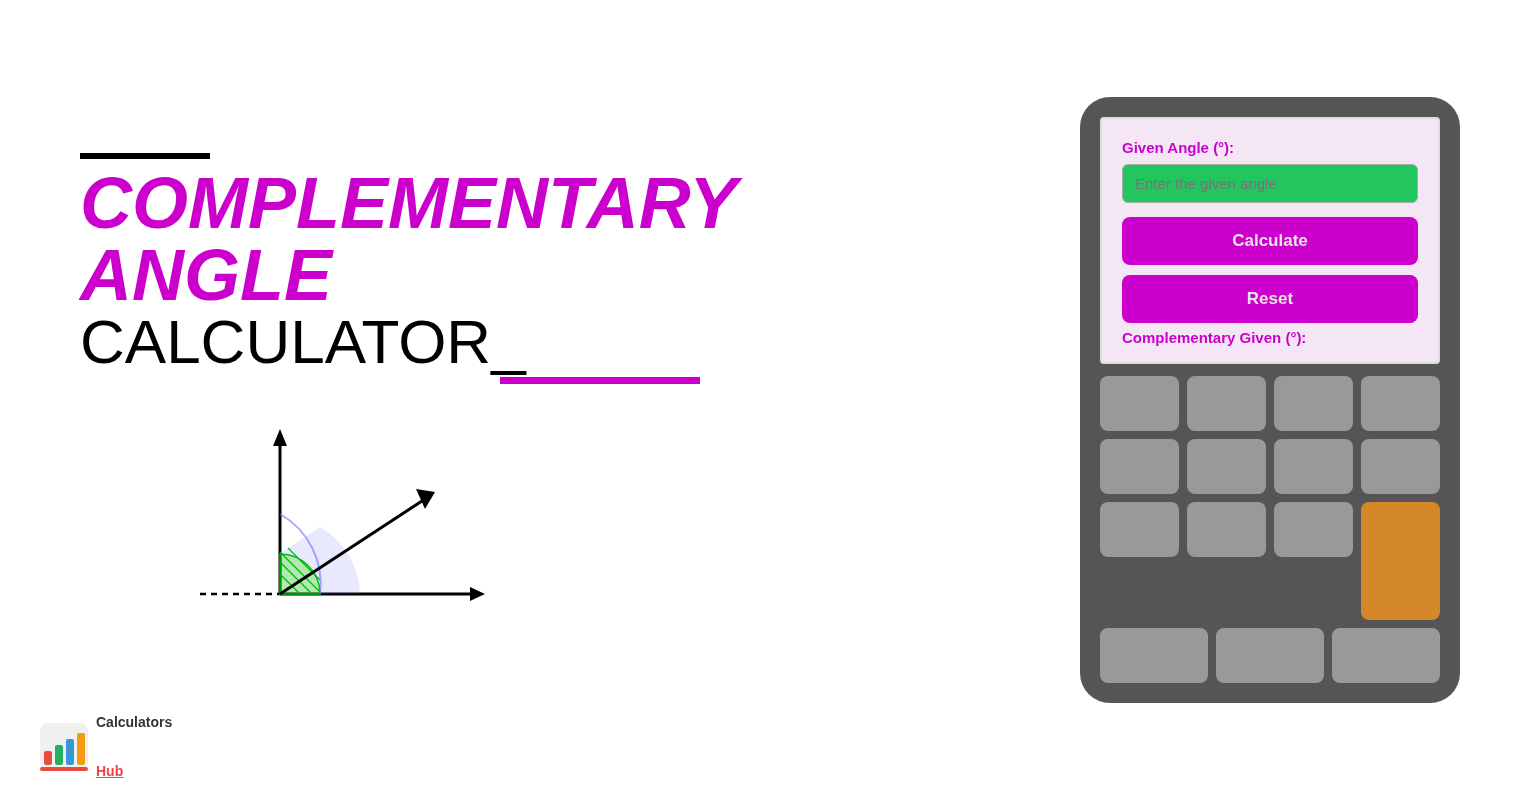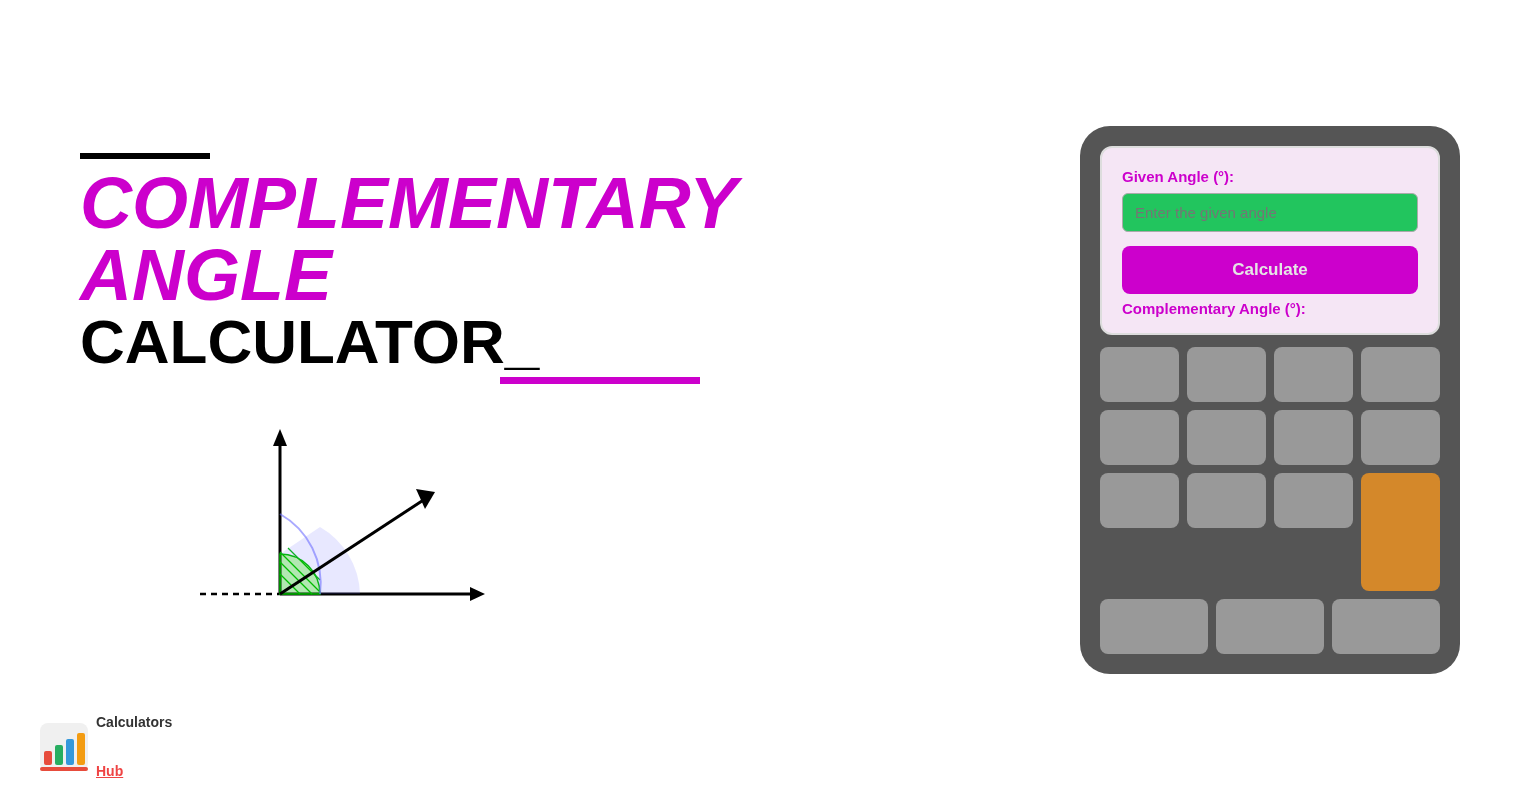--- a/index.html
+++ b/index.html
@@ -48,21 +48,21 @@
       font-size: 72px;
       font-weight: 900;
       color: #cc00cc;
       line-height: 1;
       text-transform: uppercase;
       font-style: italic;
     }
 
     .title-calculator {
       font-size: 62px;
-      font-weight: 700;
+      font-weight: 400;
       color: #000000;
       line-height: 1;
       text-transform: uppercase;
       display: flex;
       align-items: flex-end;
       gap: 0;
     }
 
     .title-underline {
       width: 200px;
@@ -112,21 +112,21 @@
       background: #555555;
       border-radius: 30px;
       padding: 20px;
       display: flex;
       flex-direction: column;
       gap: 12px;
     }
 
     .calculator-screen {
       background: #f5e6f5;
-      border-radius: 12px;
+      border-radius: 4px;
       padding: 20px 20px 16px 20px;
       border: 2px solid #ddd;
     }
 
     .screen-label {
       font-size: 15px;
       color: #cc00cc;
       font-weight: bold;
       margin-bottom: 8px;
     }
@@ -253,21 +253,22 @@
     <span>Hub</span>
   </div>
 </div>
 
 <div class="calculator">
 
   <div class="calculator-screen">
     <div class="screen-label">Given Angle (°):</div>
     <input class="screen-input" type="text" placeholder="Enter the given angle" style="">
     <button class="calc-btn">Calculate</button>
-    <div class="result-label">Complementary Angle (°):</div>
+    <button class="calc-btn">Reset</button>
+    <div class="result-label">Complementary Given (°):</div>
   </div>
 
   <div class="keypad">
     <div class="keypad-row">
       <button class="key"></button>
       <button class="key"></button>
       <button class="key"></button>
       <button class="key"></button>
     </div>
     <div class="keypad-row">

